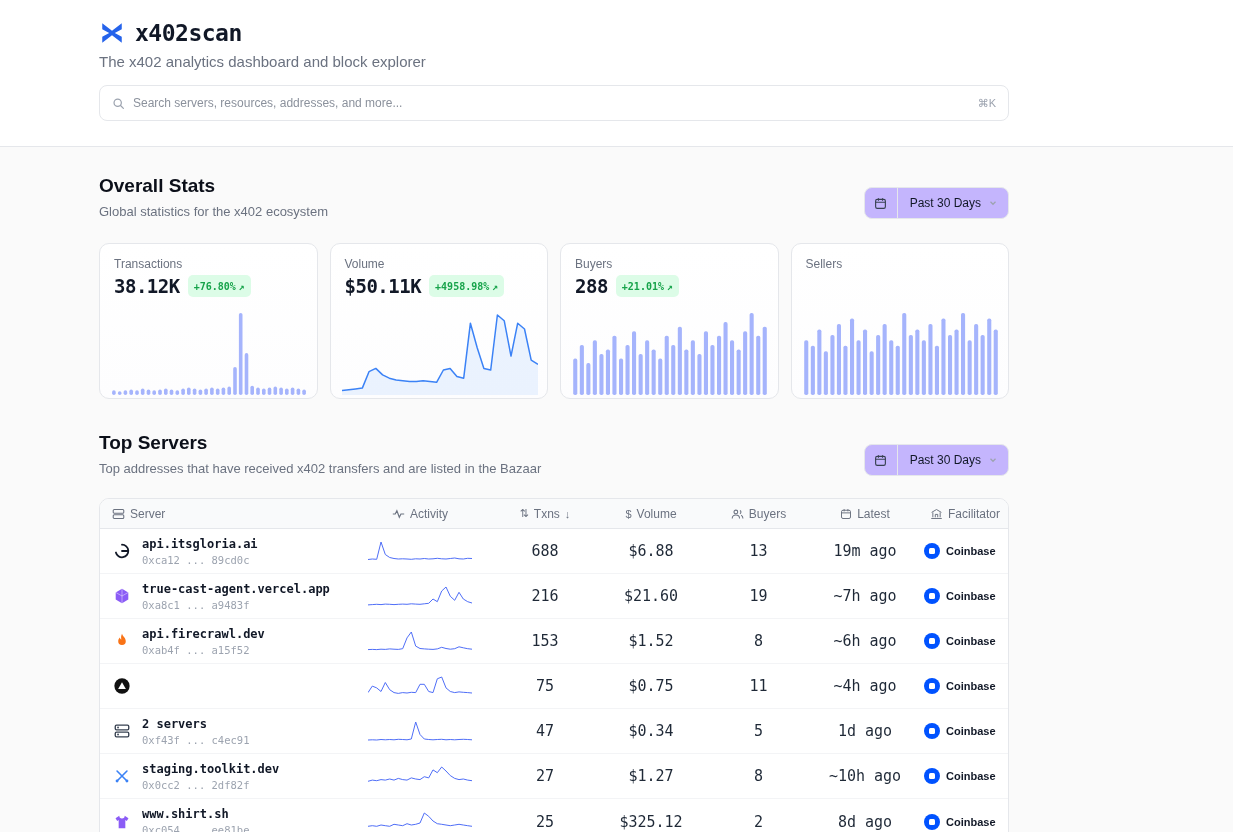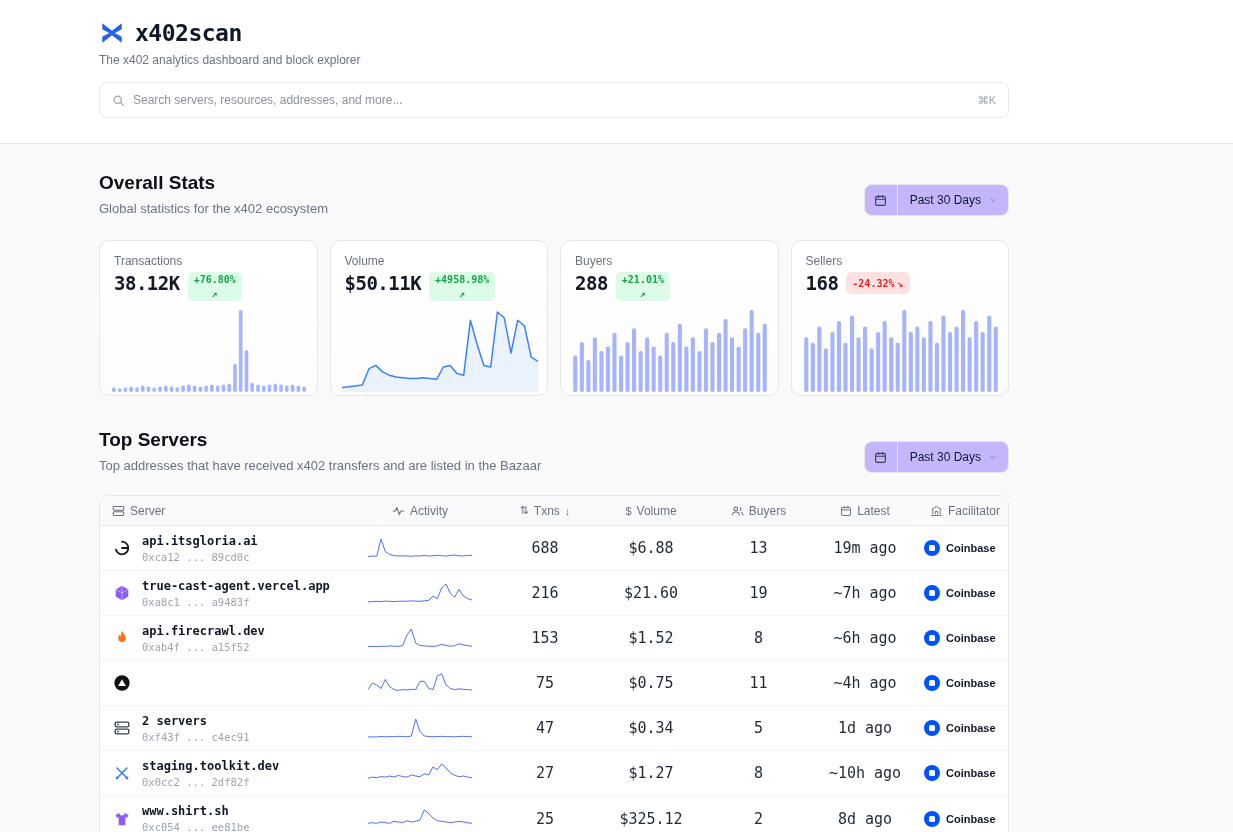--- a/index.html
+++ b/index.html
@@ -5,21 +5,21 @@
   * { box-sizing: border-box; margin: 0; padding: 0; }
   html,body { width:1233px; height:832px; overflow:hidden; background:#fff;
     font-family:"Liberation Sans", sans-serif; color:#111827; }
   .container { width:910px; margin-left:99px; }
 
   
   .top { background:#fff; padding-top:20px; }
   .brand { display:flex; align-items:center; gap:10px; }
   .logo { width:26px; height:26px; display:flex; }
   .app-title { font-family:"DejaVu Sans Mono", monospace; font-size:23px; font-weight:700; letter-spacing:-0.5px; }
-  .tagline { font-size:12px; color:#6b7280; margin-top:7px; }
+  .tagline { font-size:15px; color:#6b7280; margin-top:7px; }
   .searchbar { margin-top:15px; height:36px; border:1px solid #e5e7eb; border-radius:8px;
     background:#fff; display:flex; align-items:center; padding:0 12px; gap:8px; }
   .searchbar input { flex:1; border:none; outline:none; font-size:12px; color:#111827; background:transparent; }
   .searchbar input::placeholder { color:#8b919c; }
   .kbd { font-size:11px; color:#9ca3af; }
   .divider { border-top:1px solid #e5e7eb; margin-top:25px; }
 
   
   .main { background:#fafafa; padding-top:28px; height:689px; }
   .section-head { display:flex; align-items:flex-end; justify-content:space-between; }
@@ -34,21 +34,21 @@
 
   
   .cards { margin-top:24px; display:grid; grid-template-columns:repeat(4,1fr); gap:12px; }
   .card { position:relative; height:156px; background:linear-gradient(180deg,#ffffff, #fdfdfe);
     border:1px solid #e5e7eb; border-radius:10px; padding:13px 14px 0 14px; overflow:hidden; }
   .card-label { font-size:12px; color:#6b7280; }
   .value-row { display:flex; gap:8px; margin-top:4px; }
   .card-value { font-family:"DejaVu Sans Mono", monospace; font-size:19px; font-weight:700; letter-spacing:-0.5px; }
   .badge { font-family:"DejaVu Sans Mono", monospace; font-size:10px; font-weight:600;
     padding:2px 6px; border-radius:5px; display:inline-flex; align-items:center; gap:3px; }
-  .badge.up { color:#16a34a; background:#dcfce7;flex-direction:column; }
+  .badge.up { color:#16a34a; background:#dcfce7; }
   .badge.down { color:#dc2626; background:#fee2e2; }
   .card-chart { position:absolute; left:11px; right:11px; bottom:3px; height:84px; }
 
   
   .tsection { margin-top:33px; }
   .table { margin-top:22px; background:#fff; border:1px solid #e5e7eb; border-radius:10px; overflow:hidden; }
   .trow { display:grid; grid-template-columns:245px 150px 100px 112px 103px 110px 90px; align-items:center; }
   .thead { background:#f9fafb; height:30px; border-bottom:1px solid #e5e7eb; }
   .th { font-size:12px; color:#6b7280; display:flex; align-items:center; justify-content:center; gap:5px; cursor:pointer; }
   .th.left { justify-content:flex-start; padding-left:12px; }
@@ -217,27 +217,20 @@
               <rect x="158.0" y="29.3" width="4.1" height="54.7" rx="1.8" fill="#a5b4fc"></rect>
               <rect x="164.6" y="38.4" width="4.1" height="45.6" rx="1.8" fill="#a5b4fc"></rect>
               <rect x="171.1" y="20.2" width="4.1" height="63.8" rx="1.8" fill="#a5b4fc"></rect>
               <rect x="177.6" y="2.0" width="4.1" height="82.0" rx="1.8" fill="#a5b4fc"></rect>
               <rect x="184.2" y="24.8" width="4.1" height="59.2" rx="1.8" fill="#a5b4fc"></rect>
               <rect x="190.7" y="15.7" width="4.1" height="68.3" rx="1.8" fill="#a5b4fc"></rect>
             </svg></div>
       </div>
       <div class="card">
         <div class="card-label">Sellers</div>
-        <div class="value-row">
-          <span class="card-value">168</span>
-          <span class="badge down">
-              <span>-24.32%</span>
-              <span>↘</span>
-            </span>
-        </div>
         <div class="card-chart"><svg width="196" height="84" viewBox="0 0 196 84">
               <rect x="1.2" y="29.3" width="4.1" height="54.7" rx="1.8" fill="#a5b4fc"></rect>
               <rect x="7.8" y="34.8" width="4.1" height="49.2" rx="1.8" fill="#a5b4fc"></rect>
               <rect x="14.3" y="18.4" width="4.1" height="65.6" rx="1.8" fill="#a5b4fc"></rect>
               <rect x="20.8" y="40.3" width="4.1" height="43.7" rx="1.8" fill="#a5b4fc"></rect>
               <rect x="27.4" y="23.9" width="4.1" height="60.1" rx="1.8" fill="#a5b4fc"></rect>
               <rect x="33.9" y="12.9" width="4.1" height="71.1" rx="1.8" fill="#a5b4fc"></rect>
               <rect x="40.4" y="34.8" width="4.1" height="49.2" rx="1.8" fill="#a5b4fc"></rect>
               <rect x="47.0" y="7.5" width="4.1" height="76.5" rx="1.8" fill="#a5b4fc"></rect>
               <rect x="53.5" y="29.3" width="4.1" height="54.7" rx="1.8" fill="#a5b4fc"></rect>

